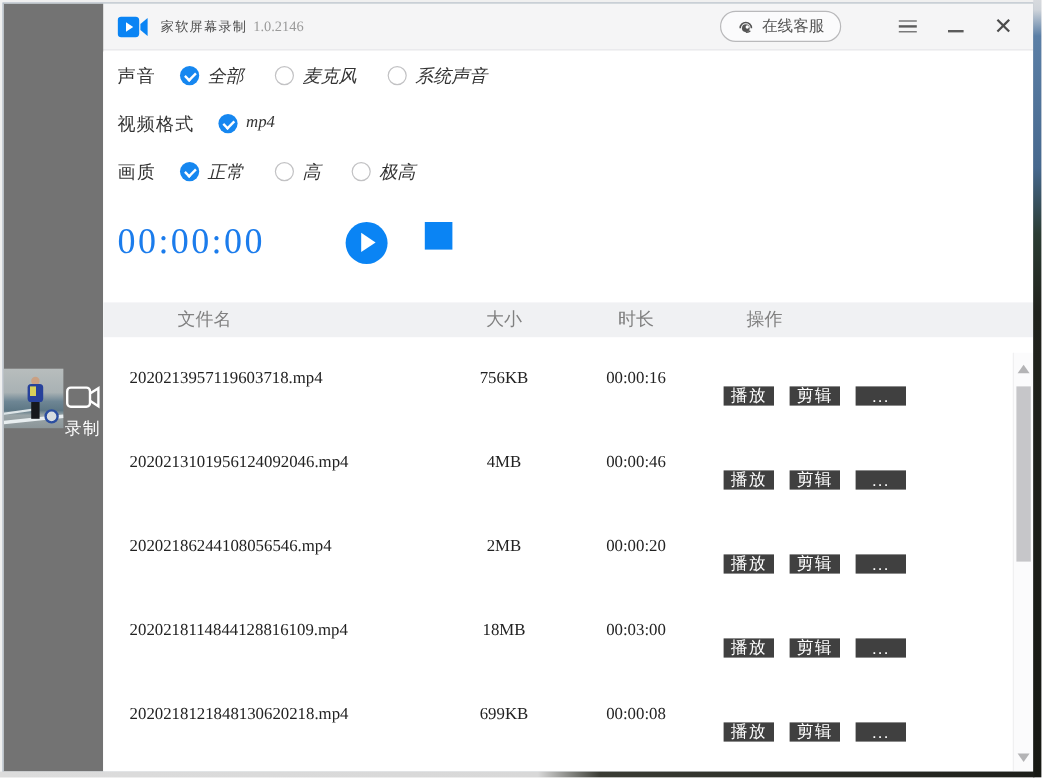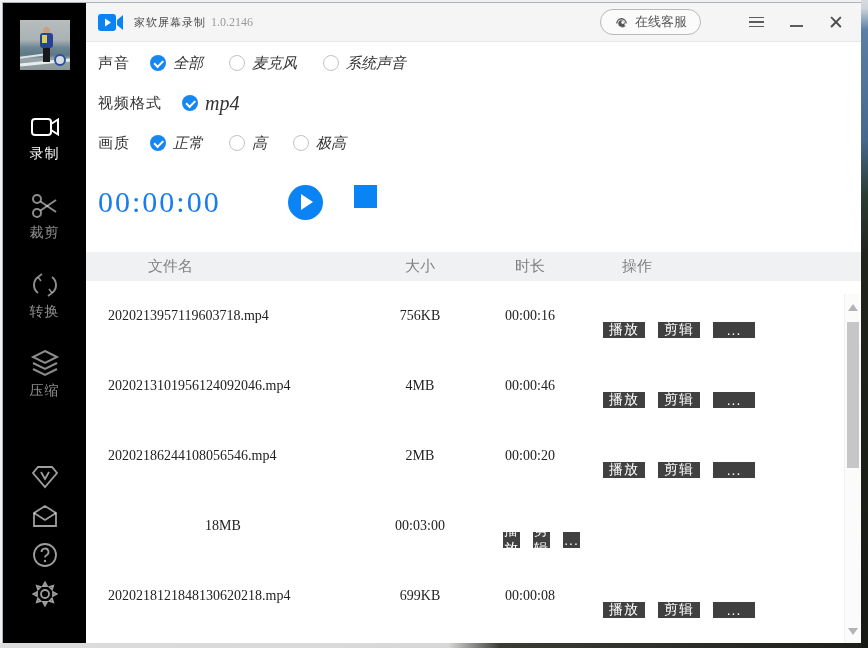--- a/index.html
+++ b/index.html
@@ -30,21 +30,21 @@
     font-size:13px; color:#555; margin-right:26px; }
   .winctl { width:22px; height:22px; display:flex; align-items:center; justify-content:center;
     color:#5c5c5c; cursor:pointer; margin-left:18px; }
   .menu-lines { display:flex; flex-direction:column; gap:3px; }
   .menu-lines i { display:block; width:15px; height:1.6px; background:#5c5c5c; }
   .min-line { display:block; width:13px; height:2px; background:#5c5c5c; margin-top:8px; }
   .close-x { font-size:19px; line-height:1; color:#4c4c4c; }
 
   
   .sidebar { position:absolute; left:0; top:0; width:83px; height:100%;
-    background:#000000; display:flex; flex-direction:column; align-items:center; }
+    background:#737373; display:flex; flex-direction:row; align-items:center; }
   .avatar { width:50px; height:50px; margin-top:17px; position:relative; overflow:hidden; flex:0 0 auto; }
   .av-sky { position:absolute; inset:0; background:linear-gradient(to bottom,#b8bdbd 0,#a9b2b4 40%,#6e8694 55%,#5d7785 70%,#9aa5a8 78%,#8b9598 100%); }
   .av-rail { position:absolute; left:0; bottom:6px; width:100%; height:3px; background:#e8eef0; transform:rotate(-6deg); }
   .av-rail2 { position:absolute; left:-2px; bottom:13px; width:60%; height:2px; background:#dde5e8; transform:rotate(-8deg); }
   .av-head { position:absolute; left:23px; top:7px; width:7px; height:7px; border-radius:50%; background:#caa083; }
   .av-body { position:absolute; left:20px; top:13px; width:13px; height:15px; border-radius:3px; background:#27419b; }
   .av-badge { position:absolute; left:22px; top:15px; width:5px; height:8px; background:#d8d05a; }
   .av-legs { position:absolute; left:23px; top:28px; width:7px; height:14px; background:#16181c; }
   .av-ring { position:absolute; right:4px; bottom:4px; width:12px; height:12px; border-radius:50%; border:2px solid #2b4ea0; background:#d7dde0; }
 
@@ -66,21 +66,21 @@
 
   .options { padding:0 0 0 12px; }
   .opt-row { height:40px; display:flex; align-items:center; font-size:15px; color:#333; }
   .opt-label { margin-right:20px; letter-spacing:1px; }
   .choices { display:flex; align-items:center; gap:26px; }
   .choice { display:flex; align-items:center; gap:7px; cursor:pointer;font-style:italic; }
   .radio { width:16px; height:16px; border-radius:50%; border:1px solid #c2c2c4; background:#fff; position:relative; flex:0 0 auto; }
   .radio.sel { border:none; background:#1687f0; }
   .radio.sel::after { content:""; position:absolute; left:4px; top:4.5px; width:7px; height:3.5px;
     border-left:2px solid #fff; border-bottom:2px solid #fff; transform:rotate(-45deg); }
-  .mp4 { font-family:"Liberation Serif", serif; font-size:20px; }
+  .mp4 { font-family:"Liberation Serif", serif; font-size:14px; }
 
   .timer-row { margin:22px 0 0 12px; height:46px; display:flex; align-items:flex-start; }
   .timer { font-family:"Liberation Serif", serif; font-size:30px; color:#1b7cec; letter-spacing:2px; width:190px; }
   .play-btn { width:35px; height:35px; border-radius:50%; background:#0a84f4; position:relative; cursor:pointer; }
   .play-btn::after { content:""; position:absolute; left:13px; top:9px;
     border-left:12px solid #fff; border-top:8px solid transparent; border-bottom:8px solid transparent; }
   .stop-btn { width:23px; height:23px; background:#0a84f4; margin-left:31px; cursor:pointer; }
 
   
   .ftable { margin-top:21px; }
@@ -316,20 +316,21 @@
           <span class="td-c">2MB</span>
           <span class="td-c">00:00:20</span>
           <span class="td-ops">
             <button class="act-btn">播放</button>
             <button class="act-btn">剪辑</button>
             <button class="act-btn">...</button>
           </span>
         </div>
 
         <div class="trow">
+          <span class="td-name">2020218114844128816109.mp4</span>
           <span class="td-c">18MB</span>
           <span class="td-c">00:03:00</span>
           <span class="td-ops">
             <button class="act-btn">播放</button>
             <button class="act-btn">剪辑</button>
             <button class="act-btn">...</button>
           </span>
         </div>
 
         <div class="trow">

